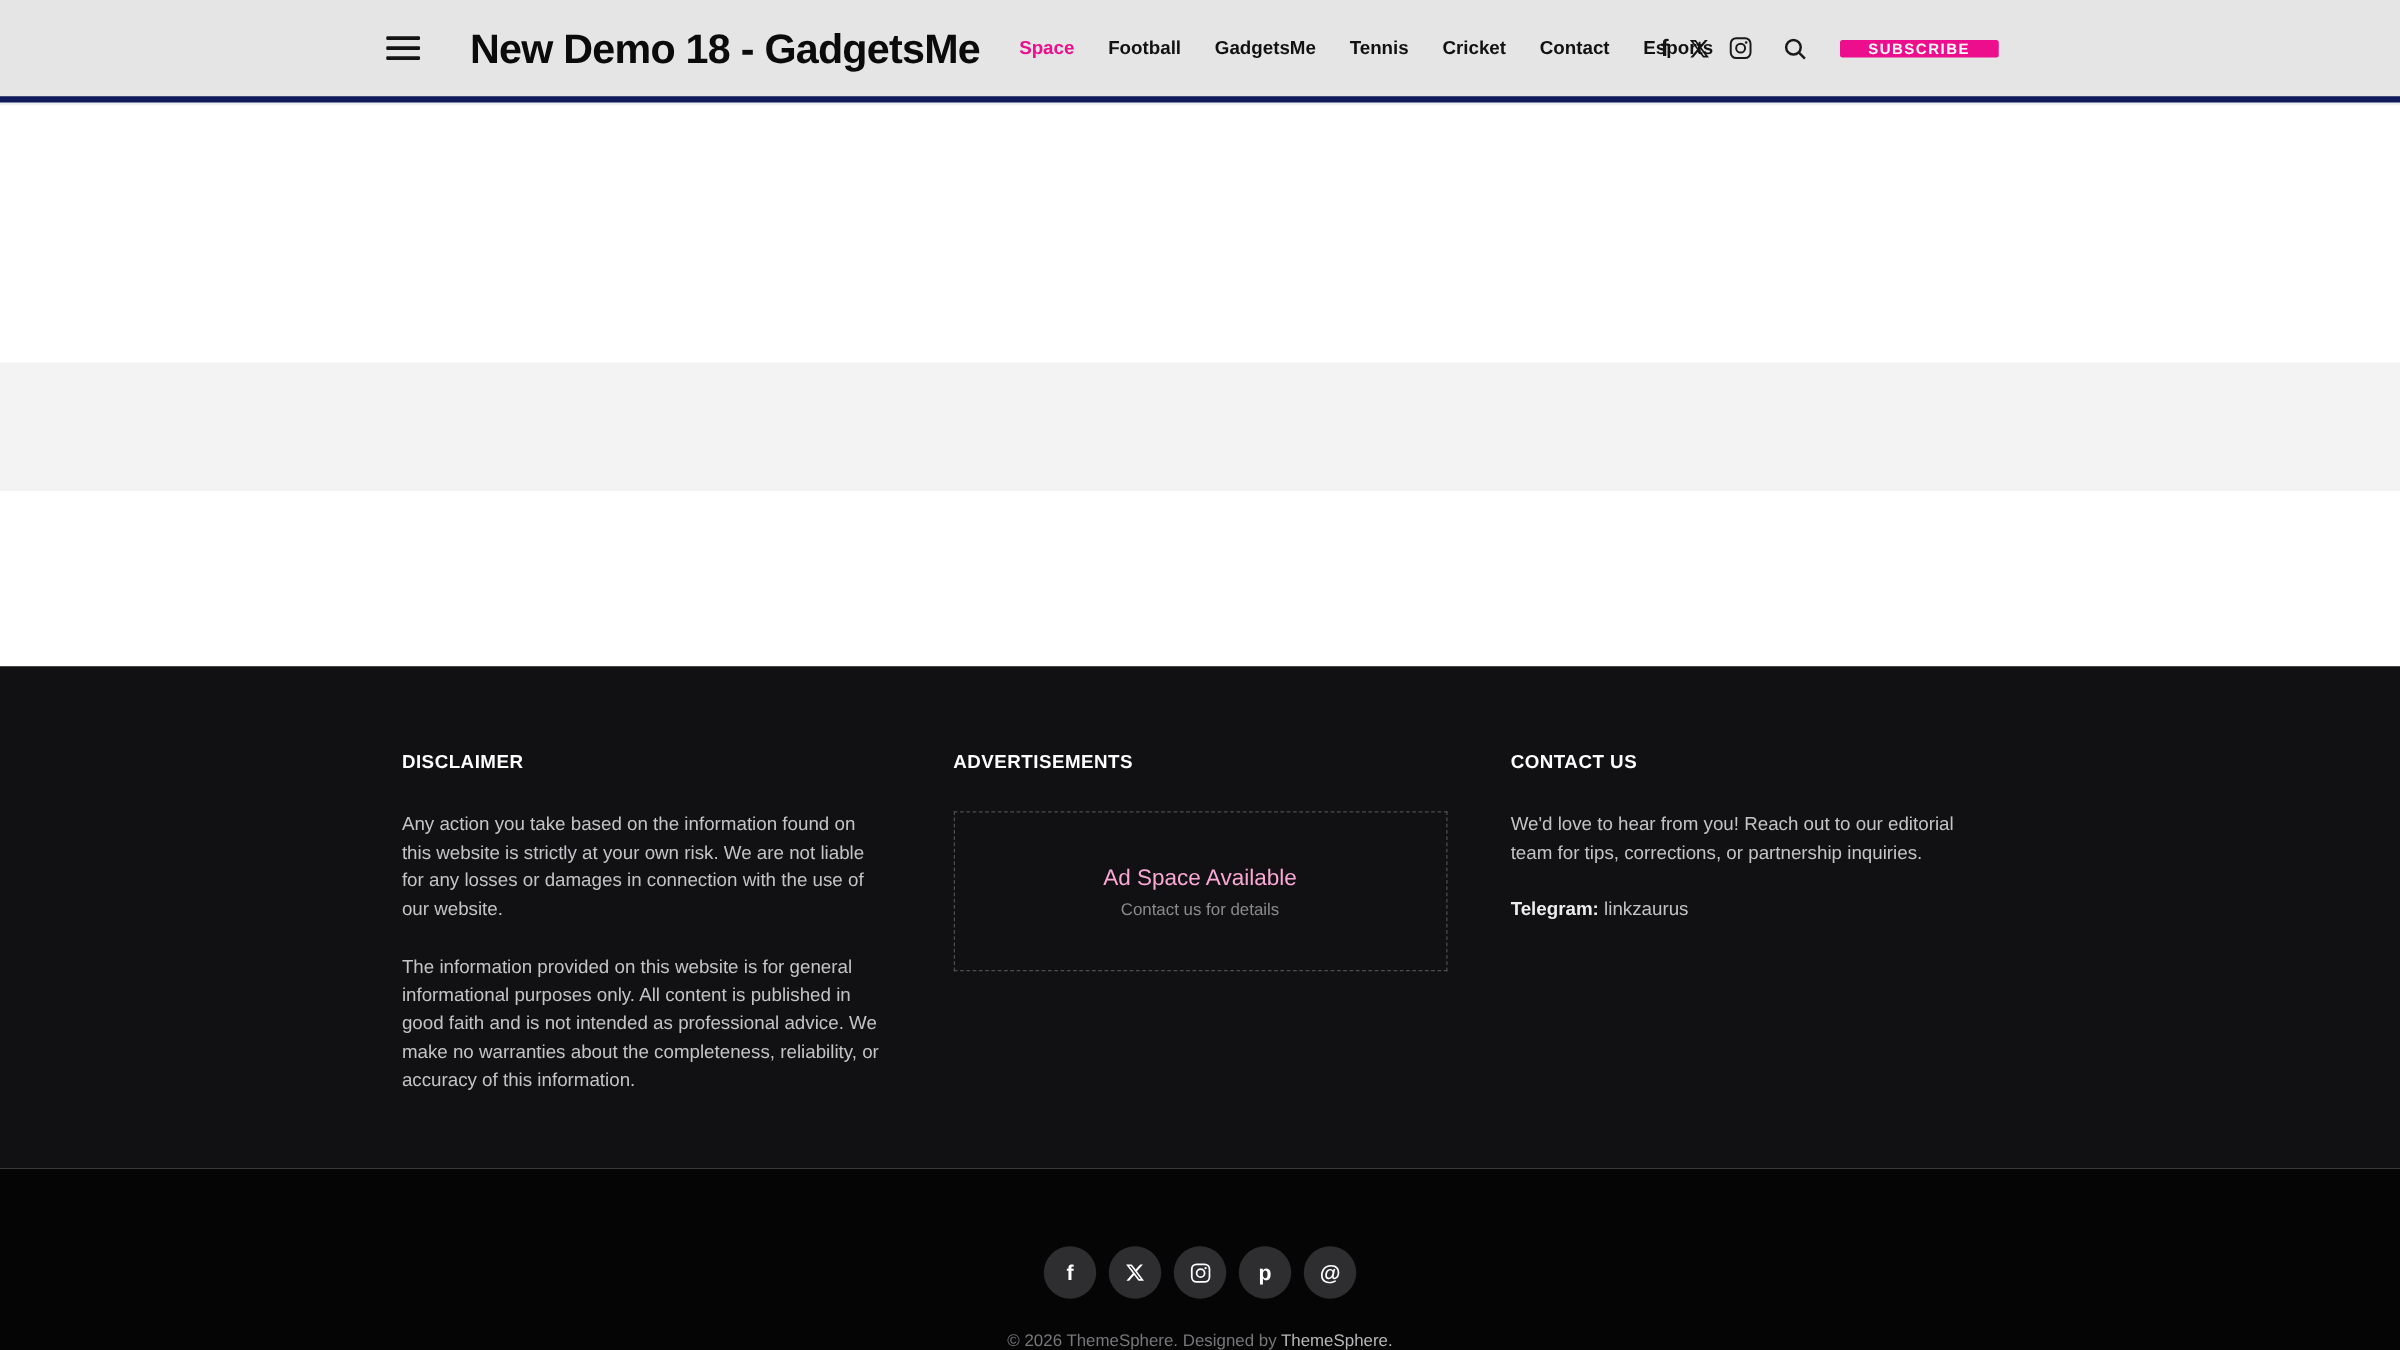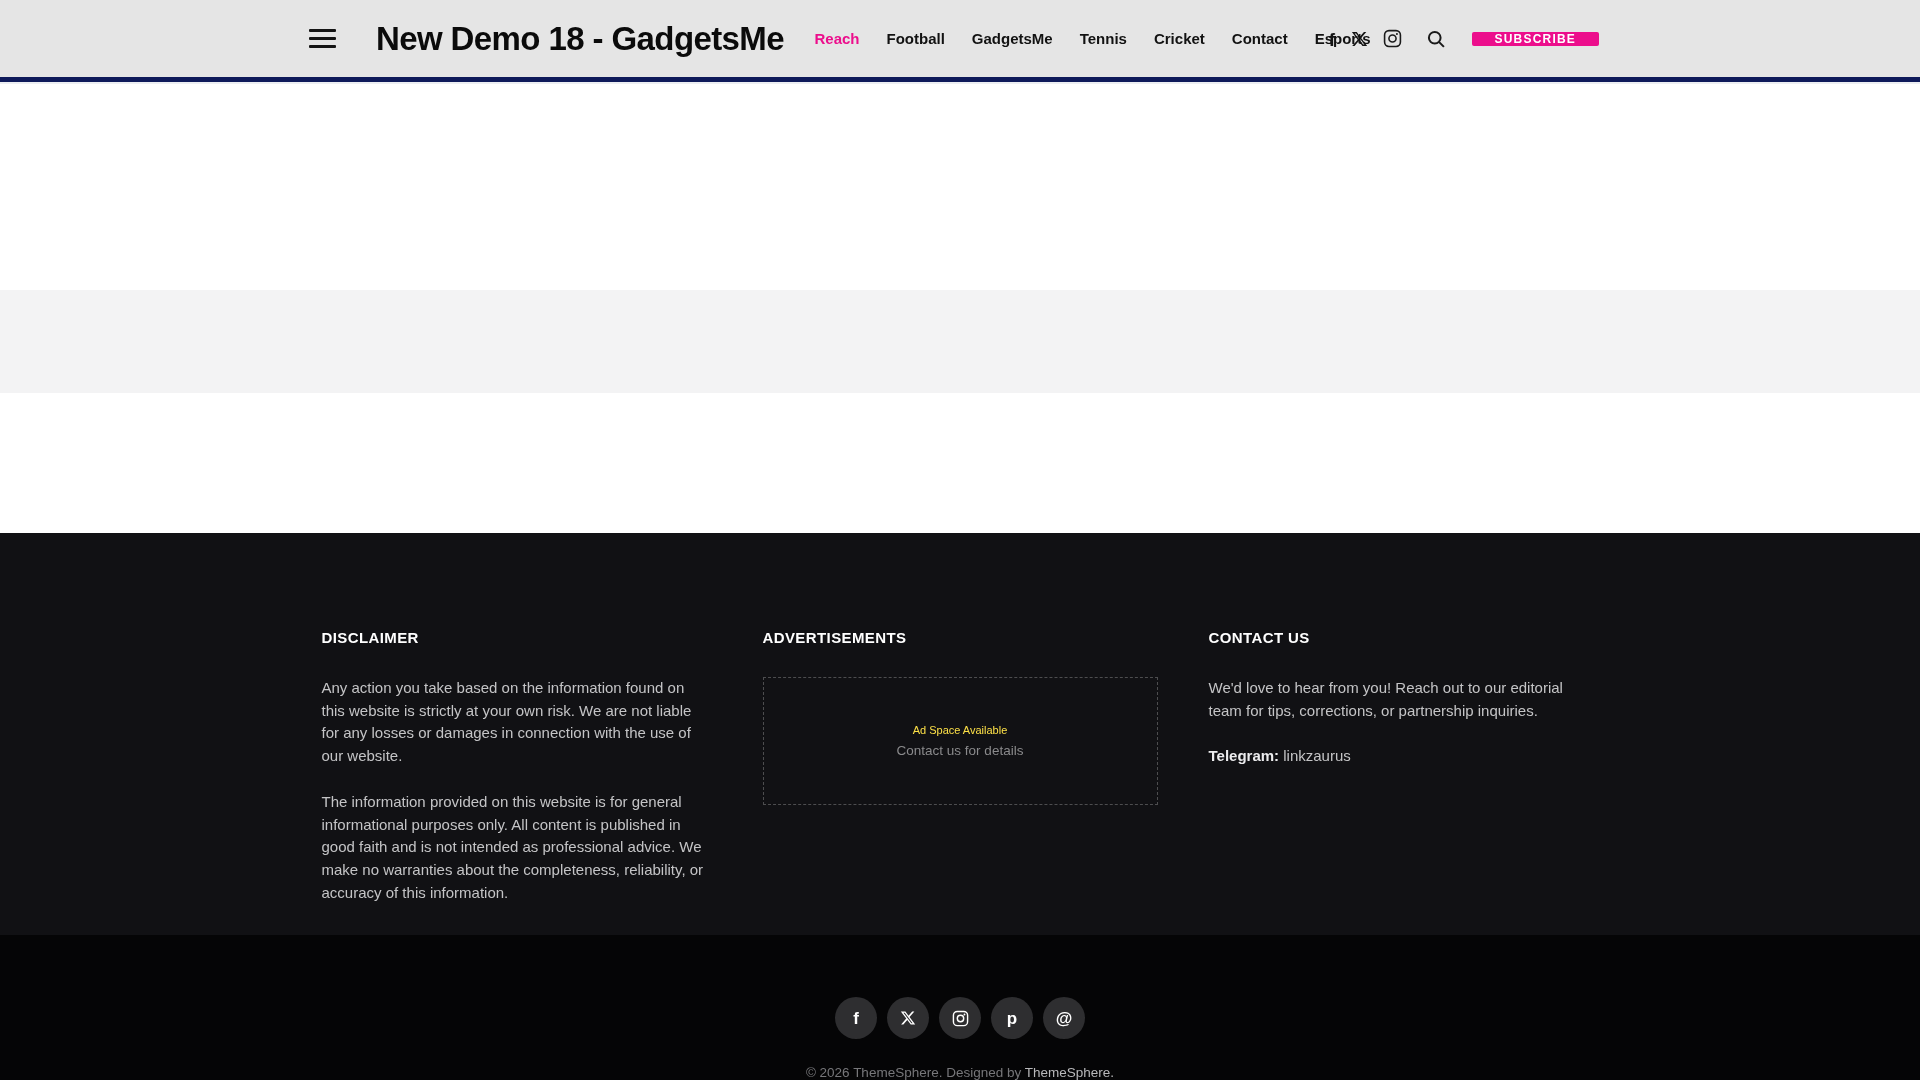--- a/index.html
+++ b/index.html
@@ -61,35 +61,35 @@
     background: #fff; border-top: 2px solid #eceef2; }
   .band-gray { position: absolute; top: 290px; left: 0; width: 100%; height: 103px; background: #f3f3f4; }
   .band-bottom { position: absolute; top: 393px; left: 0; width: 100%; height: 140px; background: #fff; }
 
   
   .footer {
     position: absolute; top: 533px; left: 0; width: 100%; height: 402px;
     background: #111114; color: #c4c4c6;
   }
   .footer-cols {
-    width: 1277px; margin: 0 auto; padding-top: 96px;
+    width: 1277px; margin: 0 auto; padding-top: 68px;
     display: grid; grid-template-columns: 390px 395px 390px; column-gap: 51px;
   }
   .fcol h3 {
     color: #ffffff; font-size: 15px; font-weight: 700; letter-spacing: 0.4px;
   }
   .fcol .fbody { margin-top: 31px; }
   .fcol p { font-size: 15px; line-height: 22.7px; color: #c4c4c6; }
   .fcol p + p { margin-top: 23px; }
   .ad-box {
     margin-top: 31px; height: 128px; border: 1px dashed #4d4d4f;
     display: flex; flex-direction: column; align-items: center; justify-content: center;
     gap: 7px; text-align: center;
   }
-  .ad-title { font-size: 11px; color: #fde047; }
+  .ad-title { font-size: 18px; color: #f9a8d4; }
   .ad-sub { font-size: 13.5px; color: #8a8a8c; }
   .telegram-line { margin-top: 23px; }
   .telegram-line strong { color: #ececee; font-weight: 700; }
 
   
   .bottom-bar {
     position: absolute; top: 935px; left: 0; width: 100%; height: 145px;
     background: #050506;
   }
   .social-row {
@@ -118,21 +118,21 @@
     <div class="header-inner">
       <button class="hamburger">
         <span></span>
         <span></span>
         <span></span>
       </button>
       <a class="site-title">New Demo 18 - GadgetsMe</a>
 
       <div class="header-right">
         <nav class="main-nav">
-          <a class="nav-item active">Reach</a>
+          <a class="nav-item active">Space</a>
           <a class="nav-item">Football</a>
           <a class="nav-item">GadgetsMe</a>
           <a class="nav-item">Tennis</a>
           <a class="nav-item">Cricket</a>
           <a class="nav-item">Contact</a>
           <span class="nav-esports-wrap">
             <a class="nav-item">Esports</a>
             <span class="ovl-icon ovl-f">f</span>
             <span class="ovl-icon ovl-x">
               <svg width="17" height="17" viewBox="0 0 24 24" fill="currentColor">

